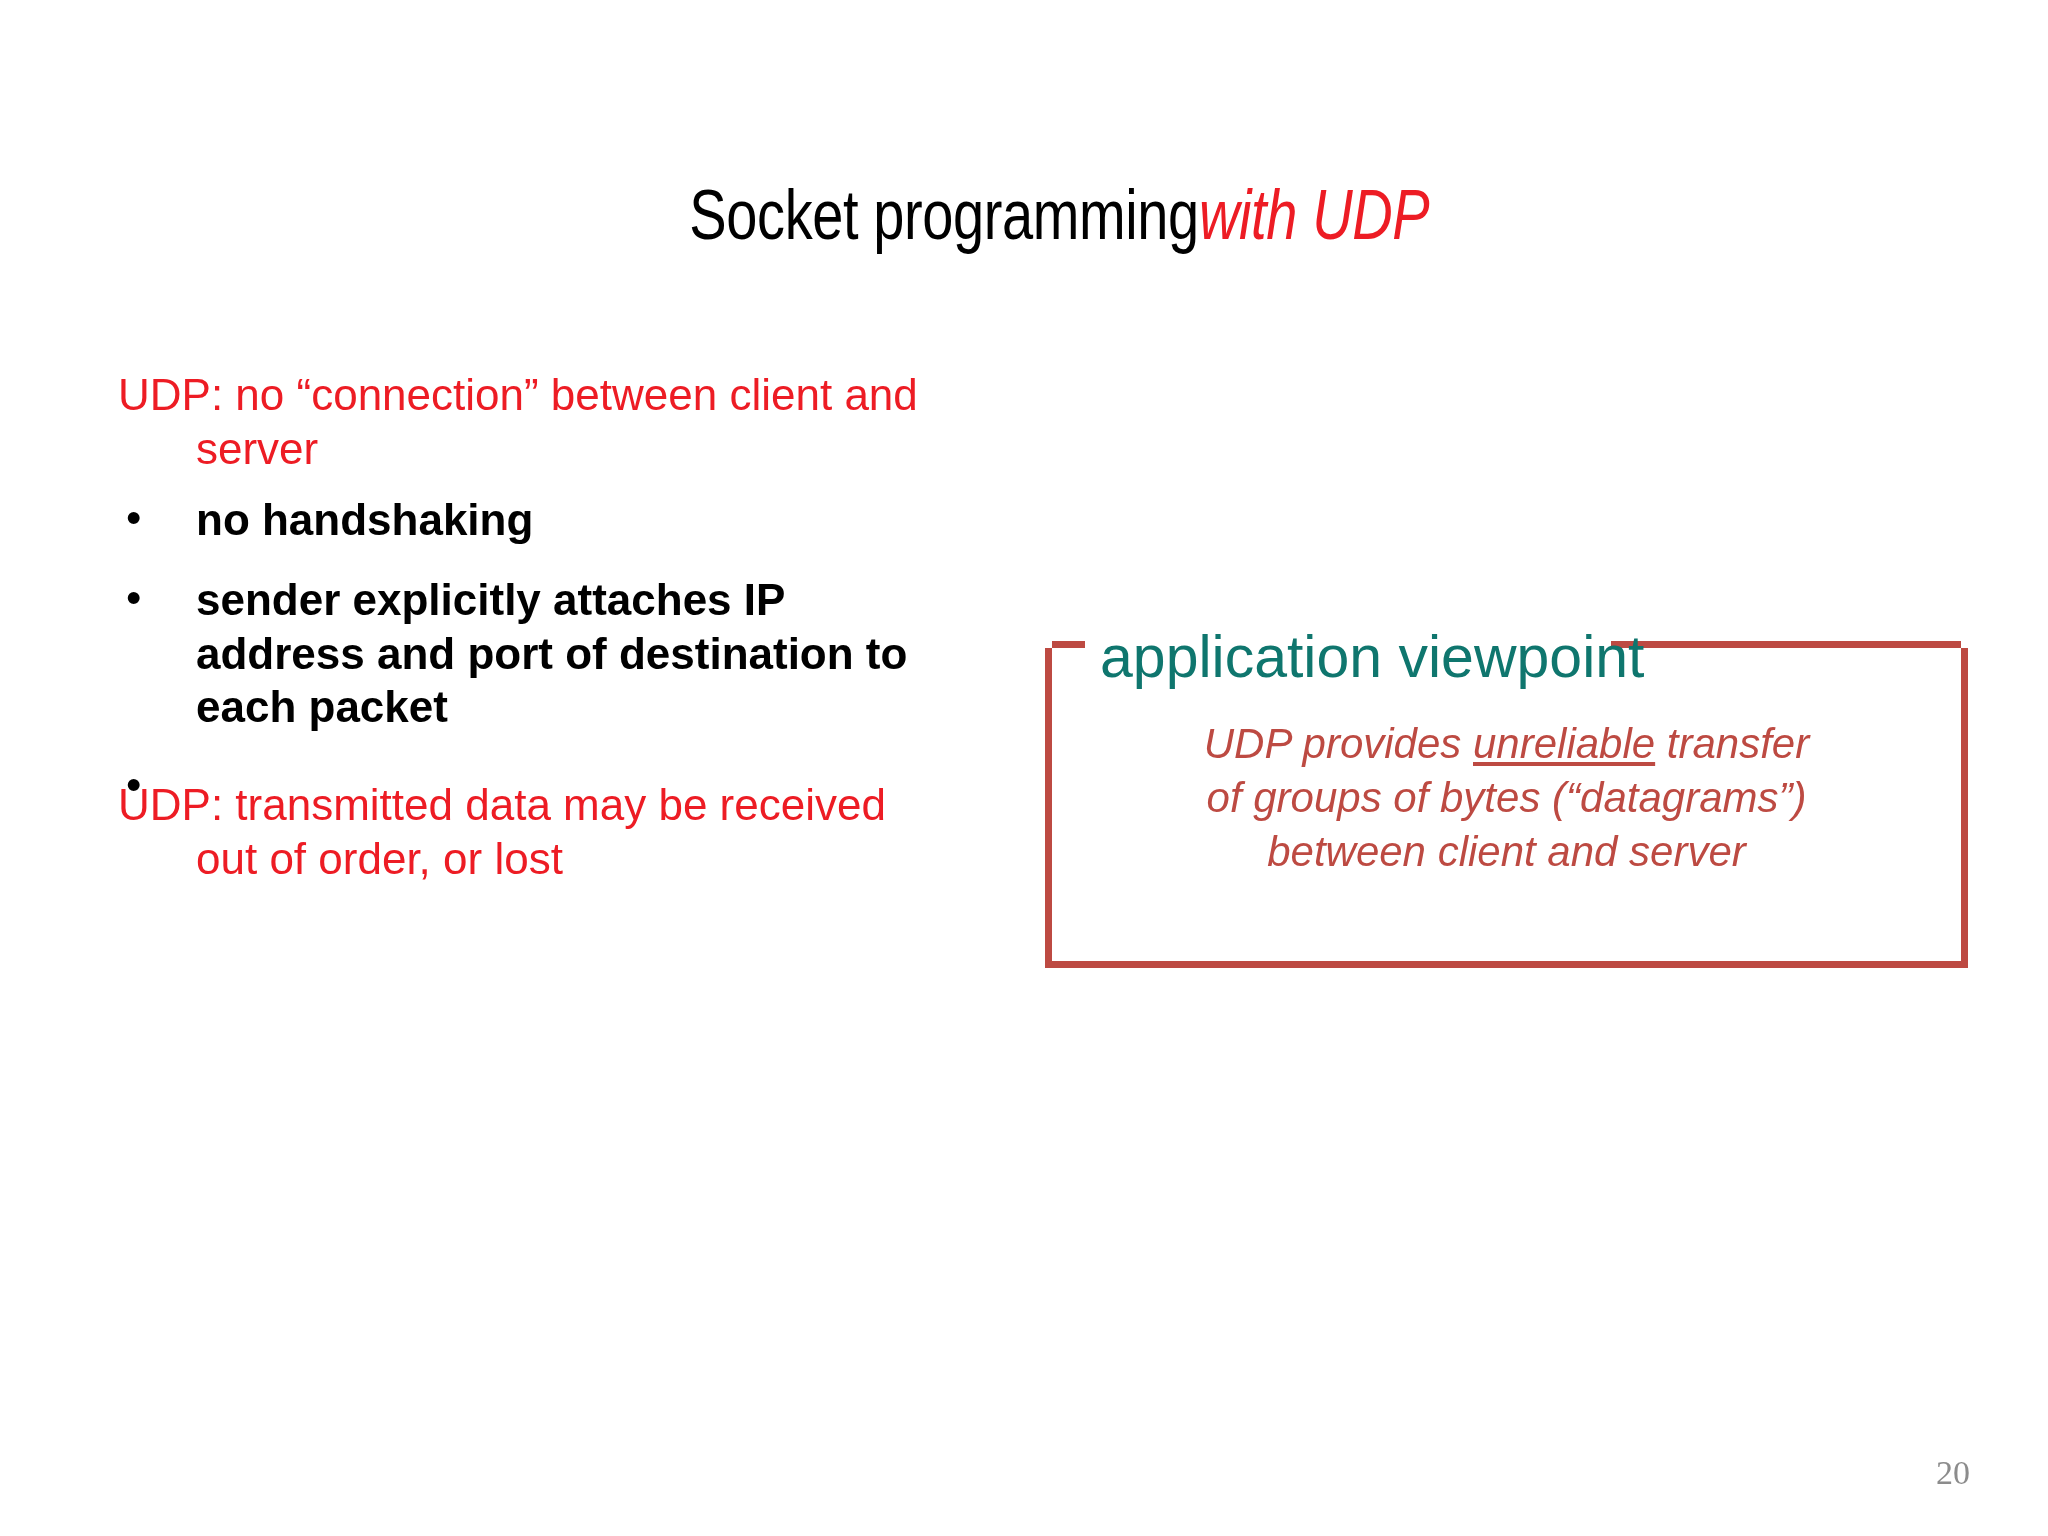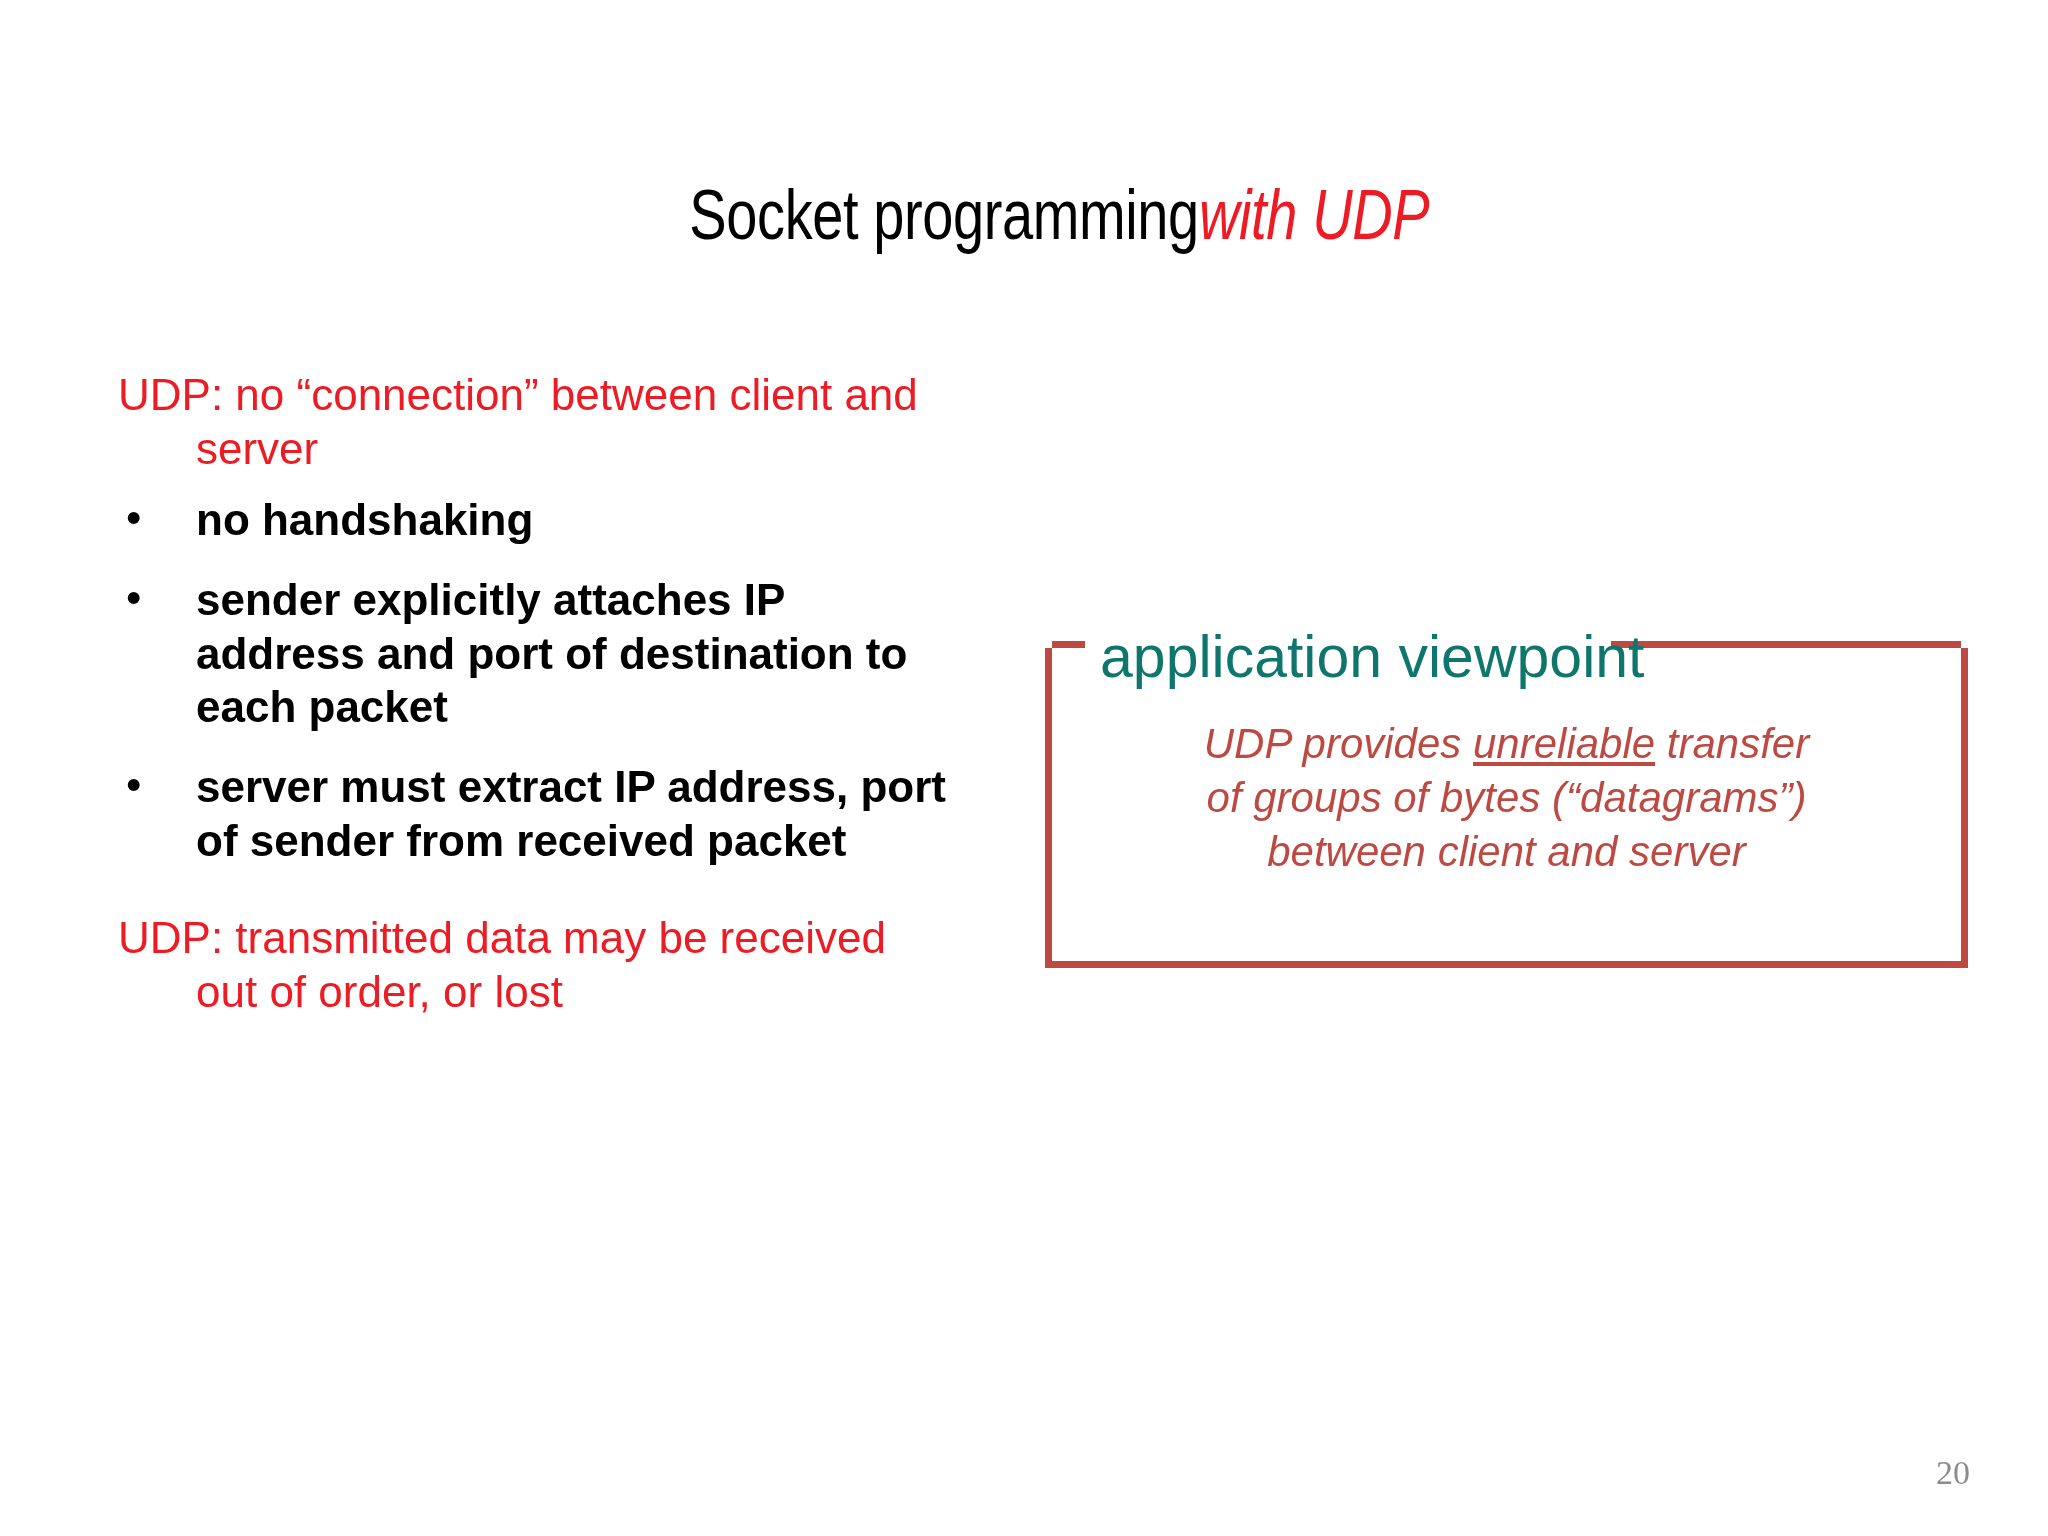--- a/index.html
+++ b/index.html
@@ -167,21 +167,20 @@
       <span class="bullet-text">no handshaking</span>
     </li>
 
     <li class="bullet-item">
       <span class="bullet-dot">•</span>
       <span class="bullet-text">sender explicitly attaches IP address and port of destination to each packet</span>
     </li>
 
     <li class="bullet-item">
       <span class="bullet-dot">•</span>
-      <span class="bullet-text">server must extract IP address, port of sender from received packet</span>
     </li>
 
   </ul>
 
   <p class="lead-para closing">UDP: transmitted data may be received out of order, or lost</p>
 
 </div>
 
 <div id="viewpoint-box">
   <span class="rule-stub"></span>

